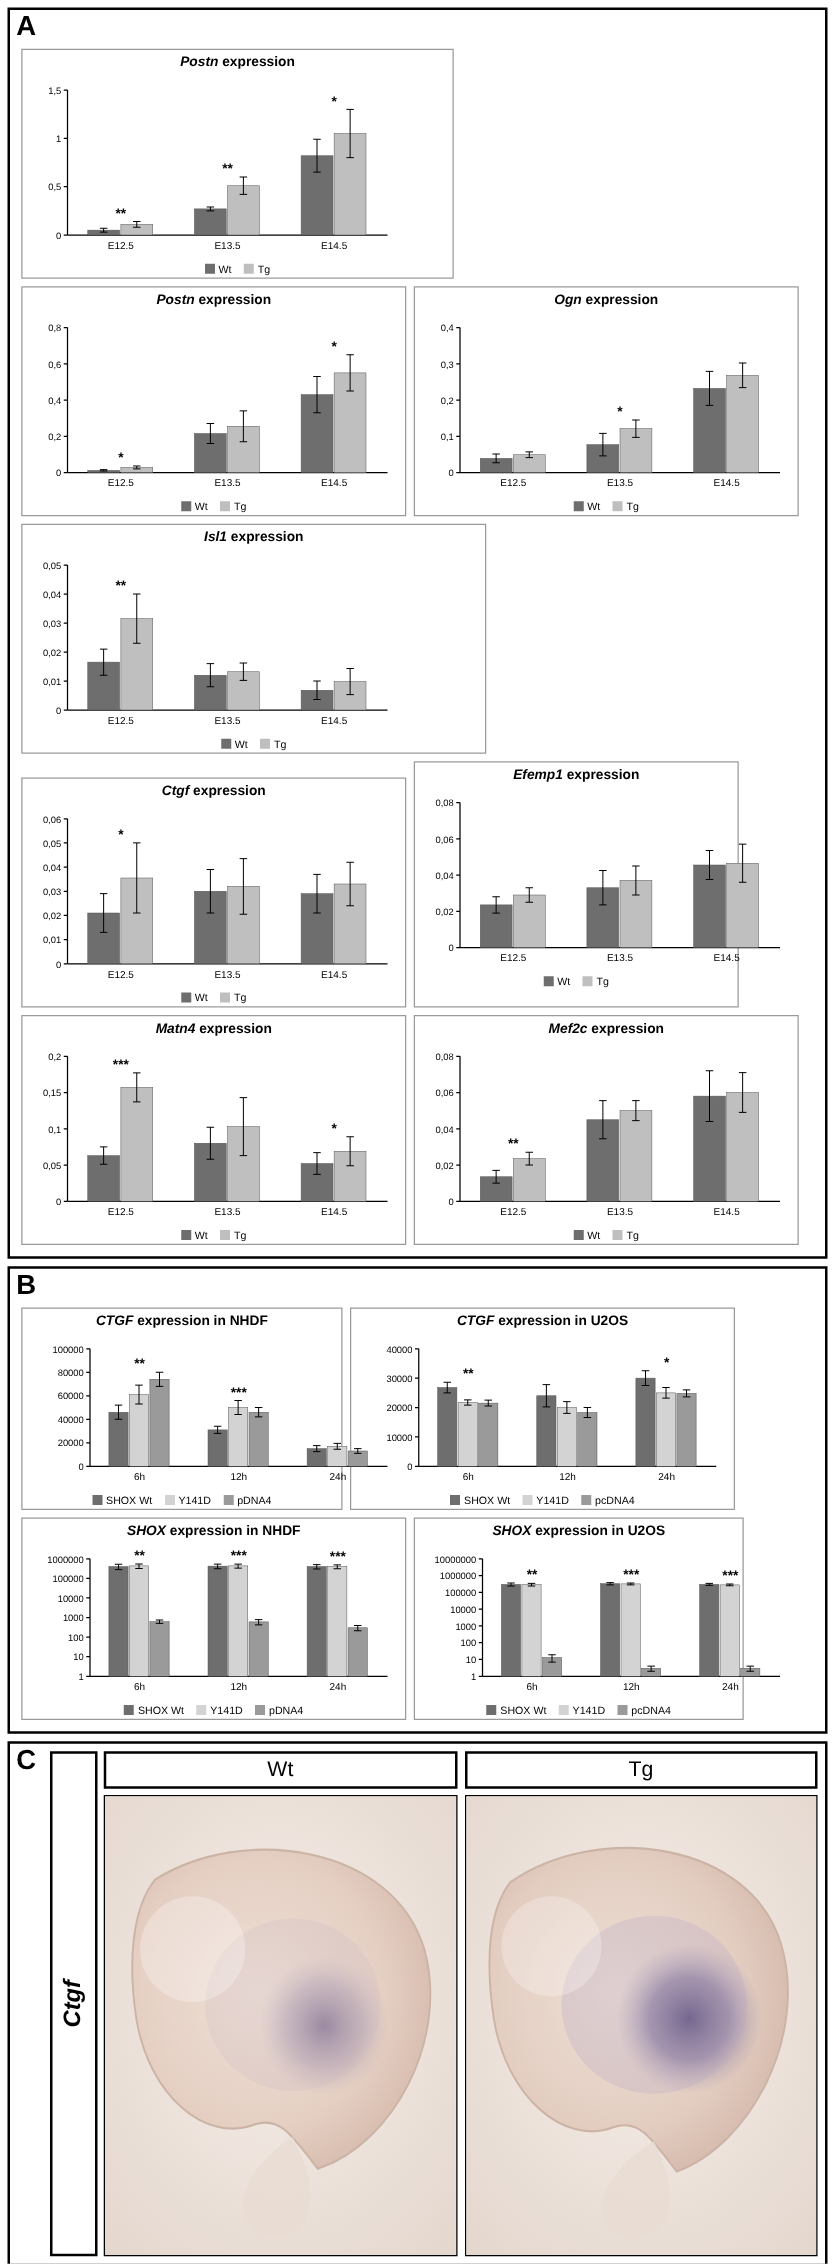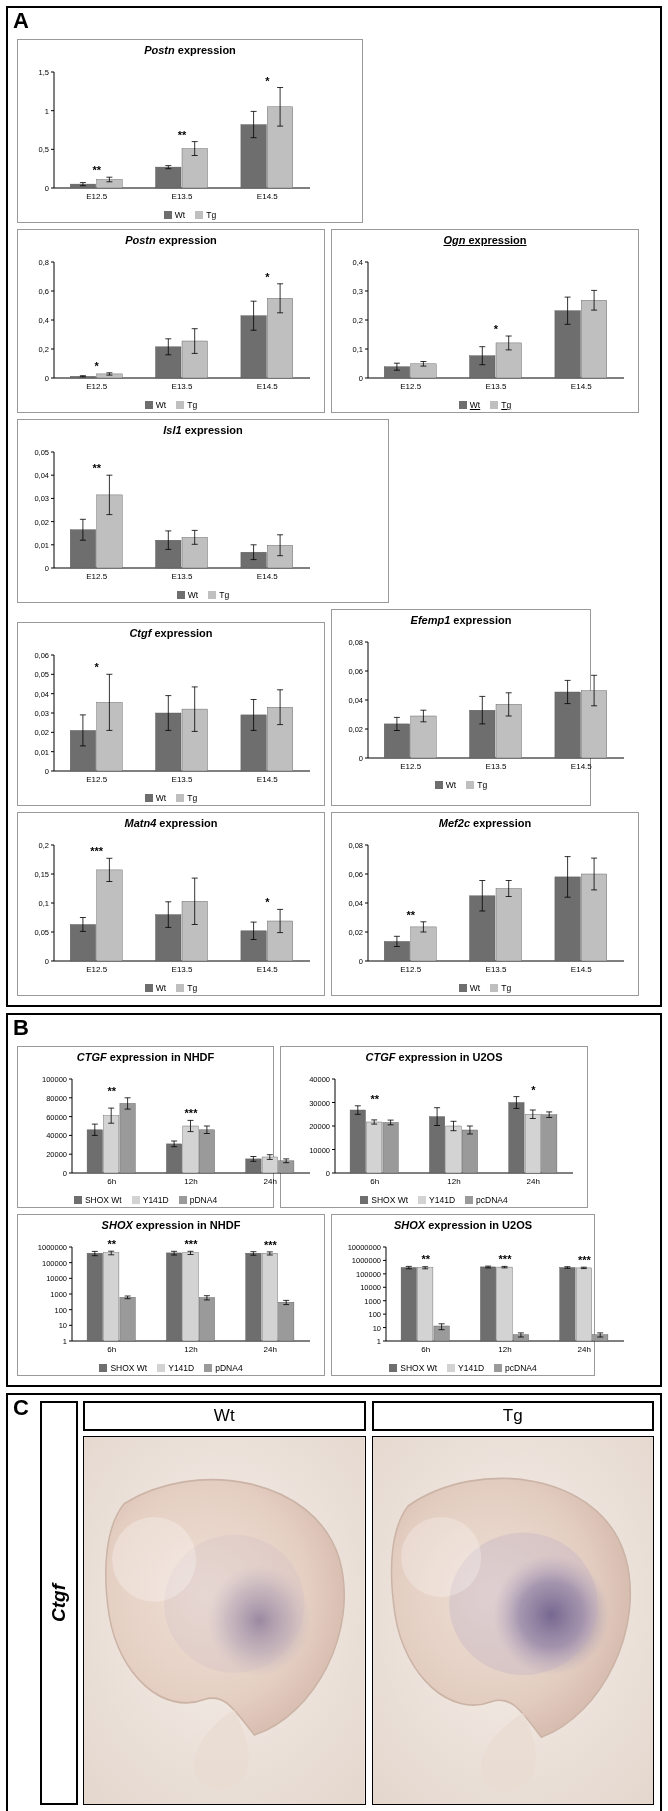--- a/index.html
+++ b/index.html
@@ -152,21 +152,21 @@
             <div class="li">
               <span class="sw" style="background:#6e6e6e"></span>
               <span>Wt</span>
             </div>
             <div class="li">
               <span class="sw" style="background:#bfbfbf"></span>
               <span>Tg</span>
             </div>
           </div>
         </div>
-        <div class="cell" style="width:308px;text-decoration:underline;">
+        <div class="cell" style="width:308px;">
           <div class="chart-title"><i>Ogn</i> expression</div>
           <div class="plot">
             <svg width="298" height="150" font-family="Liberation Sans, sans-serif">
               <line x1="34" y1="14" x2="34" y2="130" stroke="#000" stroke-width="1"></line>
               <line x1="34" y1="130" x2="290" y2="130" stroke="#000" stroke-width="1"></line>
               <line x1="31" y1="130" x2="34" y2="130" stroke="#000" stroke-width="1"></line>
               <text x="29" y="133" font-size="7.5" text-anchor="end">0</text>
               <line x1="31" y1="101" x2="34" y2="101" stroke="#000" stroke-width="1"></line>
               <text x="29" y="104" font-size="7.5" text-anchor="end">0,1</text>
               <line x1="31" y1="72" x2="34" y2="72" stroke="#000" stroke-width="1"></line>

